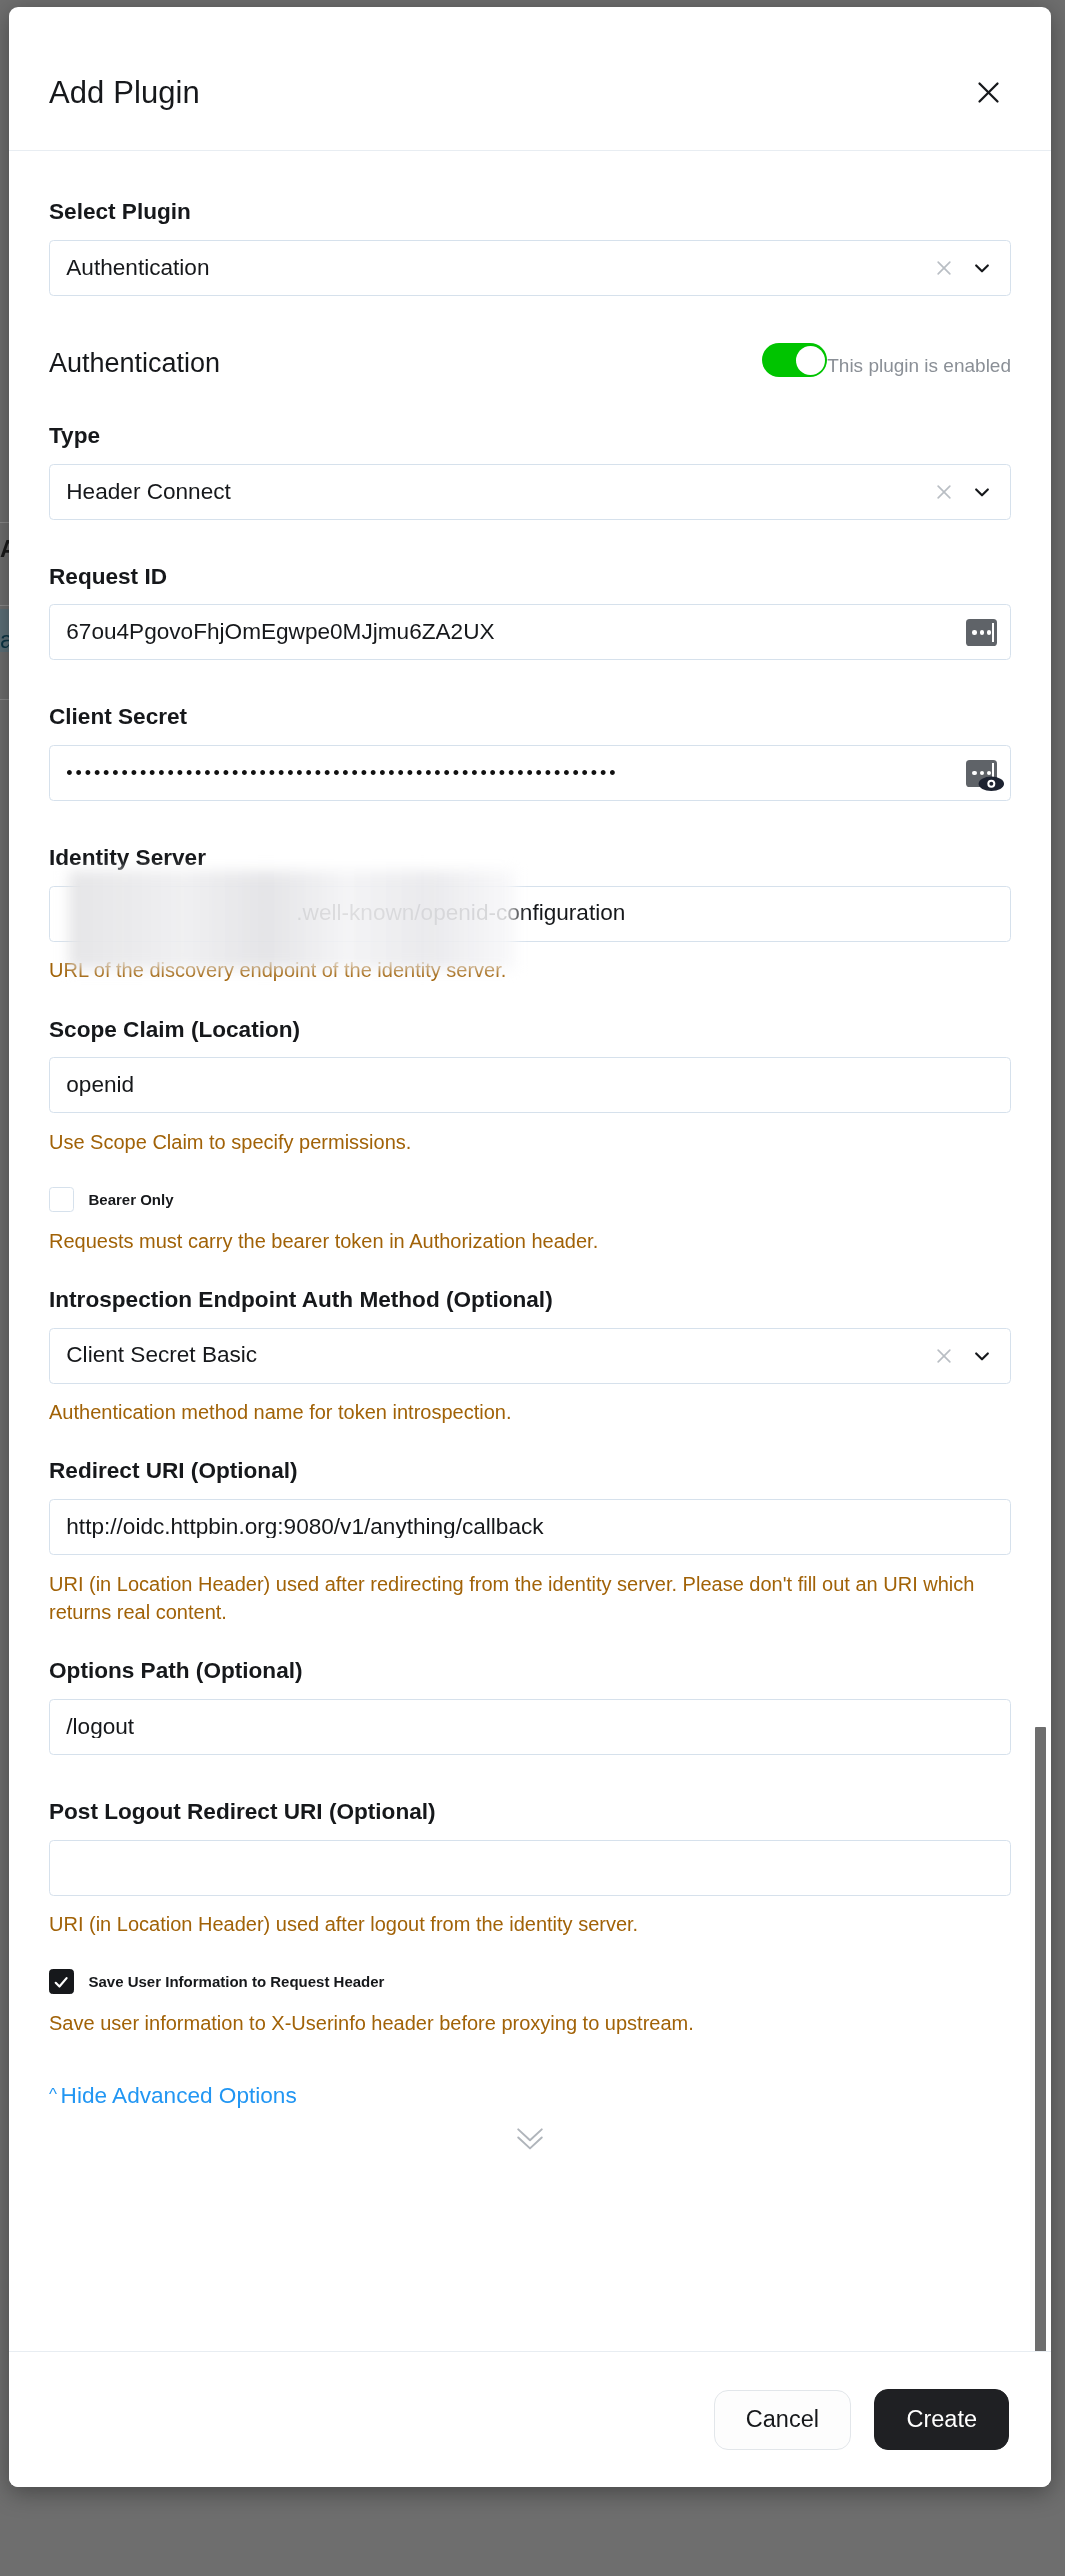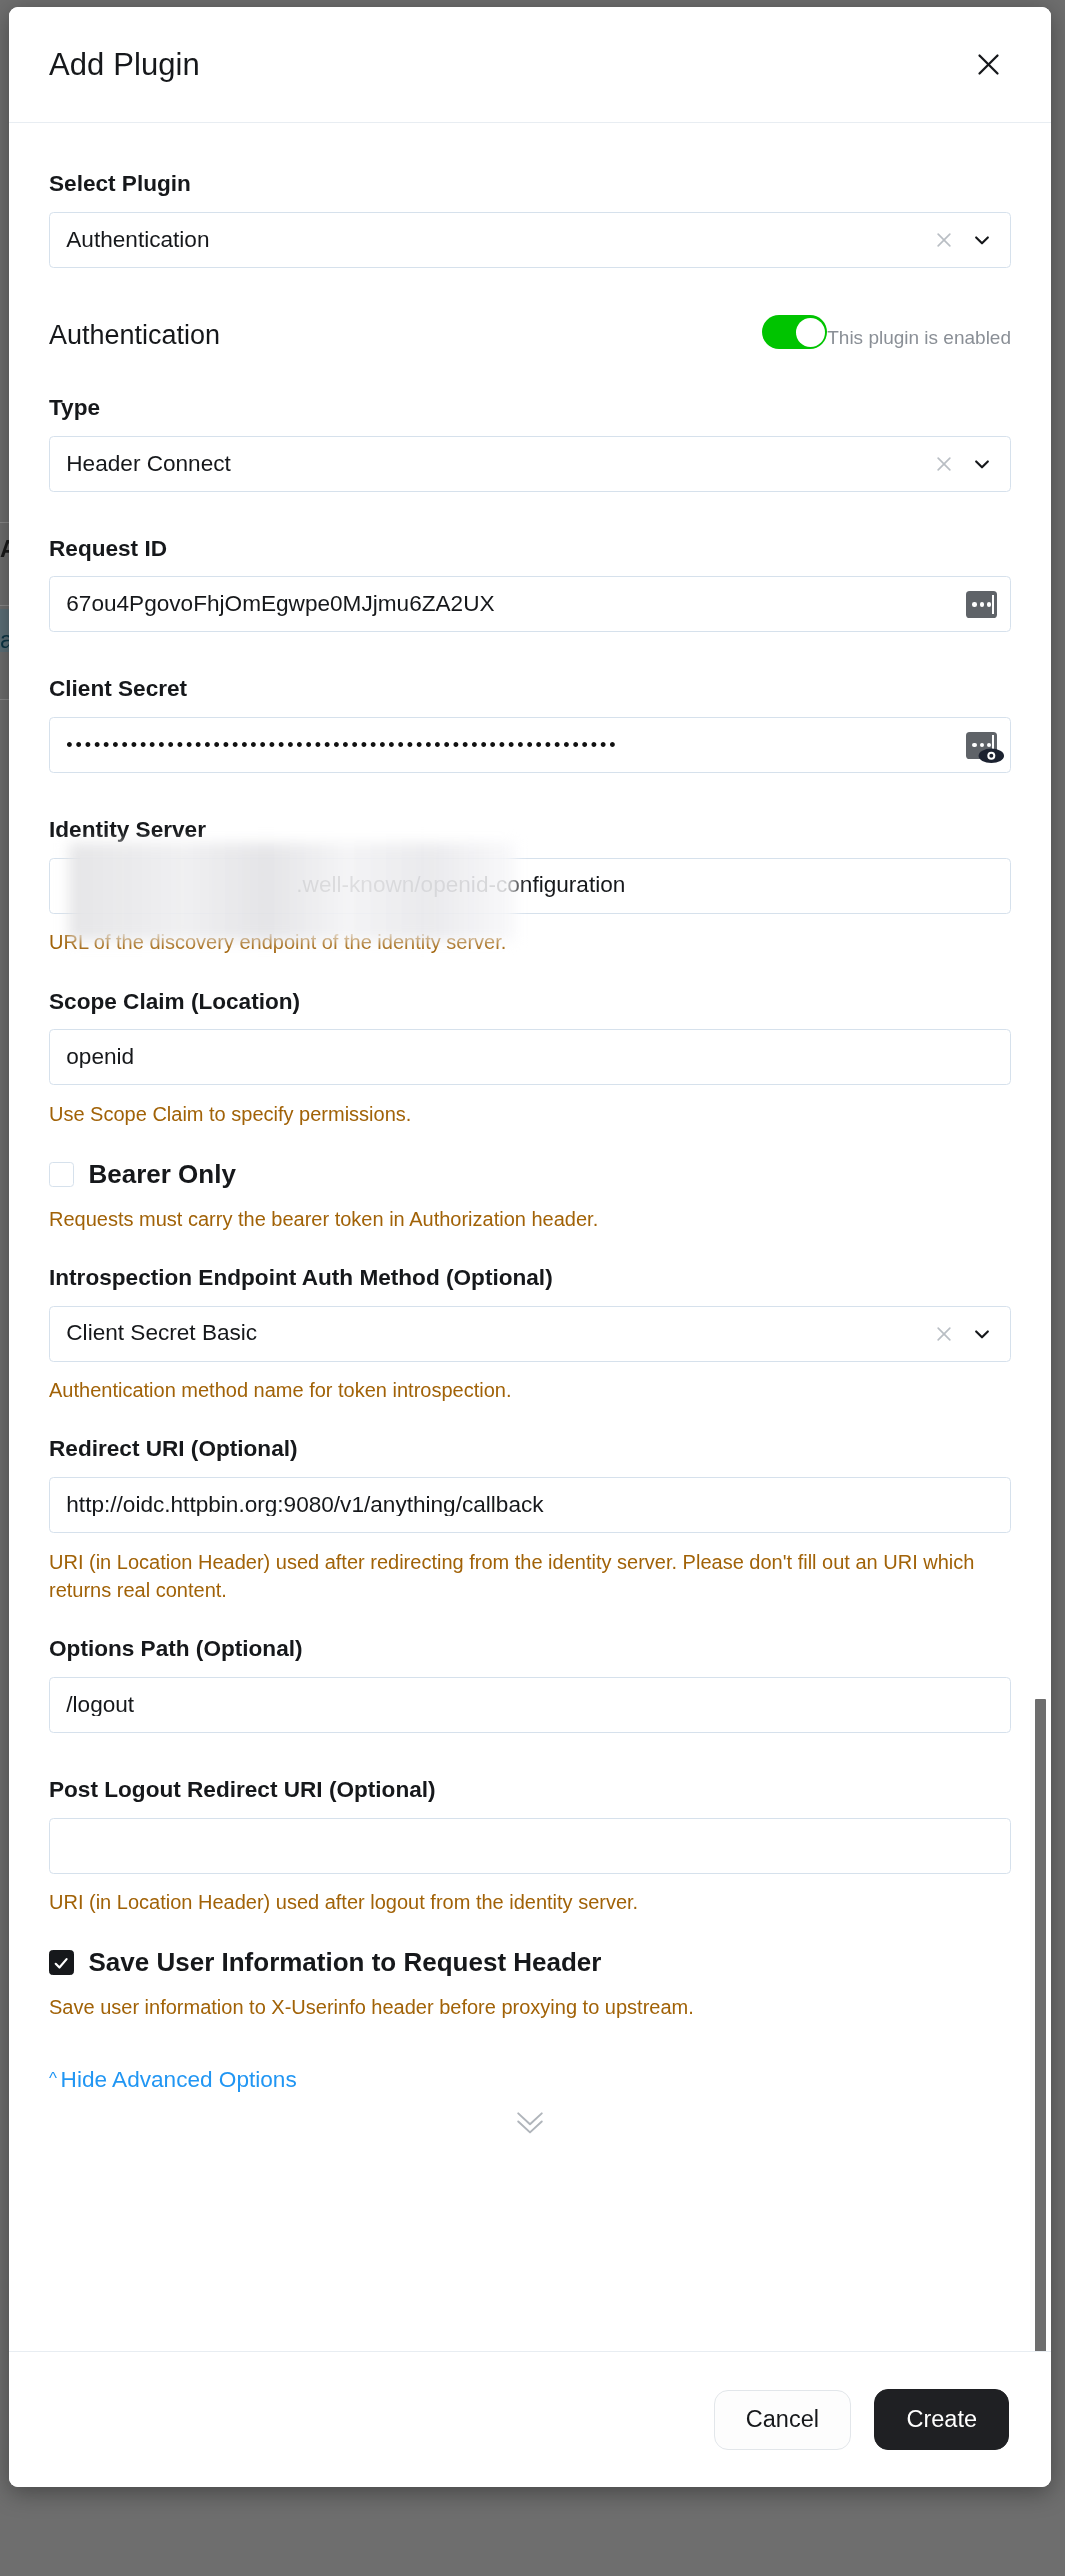--- a/index.html
+++ b/index.html
@@ -52,20 +52,21 @@
   }
   .modal-header {
     height: 116px;
     flex: 0 0 116px;
     display: flex;
     align-items: center;
     justify-content: space-between;
     padding: 0 42px 0 40px;
     border-bottom: 0.9px solid #e8edf2;
     background: #fff;
+    margin-top: 28px;
   }
   .modal-title {
     font-size: 31px;
     font-weight: 400;
     color: #16181b;
     letter-spacing: 0.1px;
   }
   .close-btn {
     width: 42px; height: 42px;
     display: flex; align-items: center; justify-content: center;
@@ -166,21 +167,21 @@
     background: #fff;
     flex: 0 0 auto;
     cursor: pointer;
   }
   .cbox.checked {
     background: #16181b;
     border-color: #16181b;
     display: flex; align-items: center; justify-content: center;
   }
   .cblabel {
-    font-size: 26px;
+    font-size: 15px;
     font-weight: 600;
     color: #16181b;
   }
 
   
   .plugin-row {
     display: flex;
     align-items: flex-start;
     justify-content: space-between;
     margin-top: 47px;

